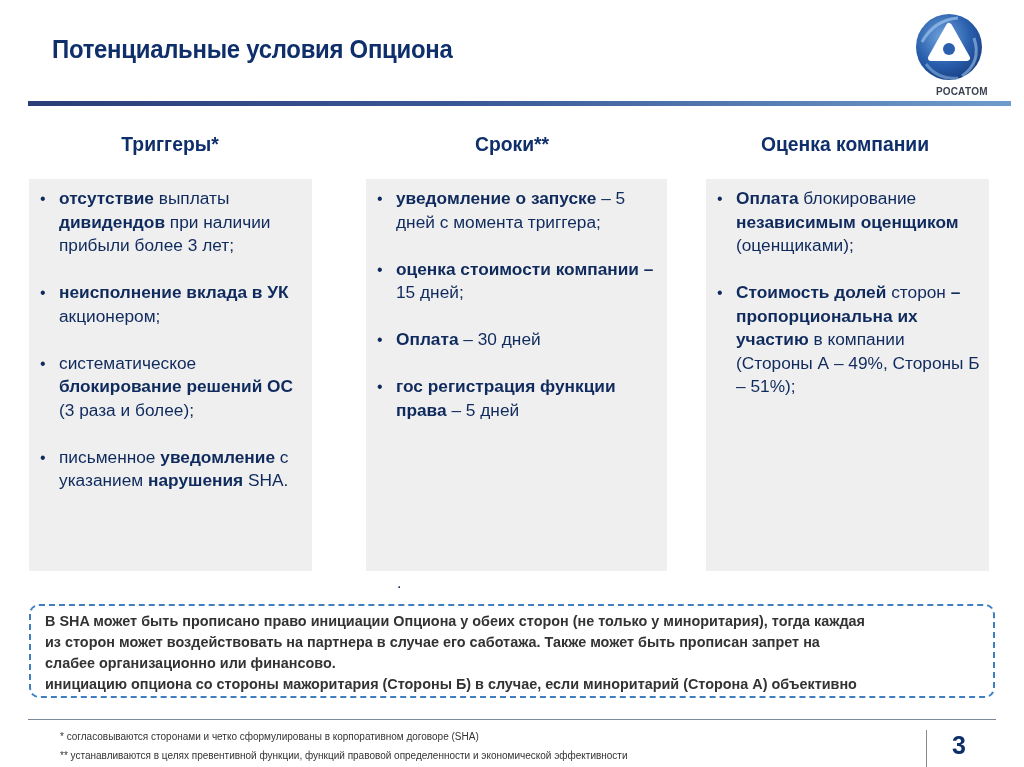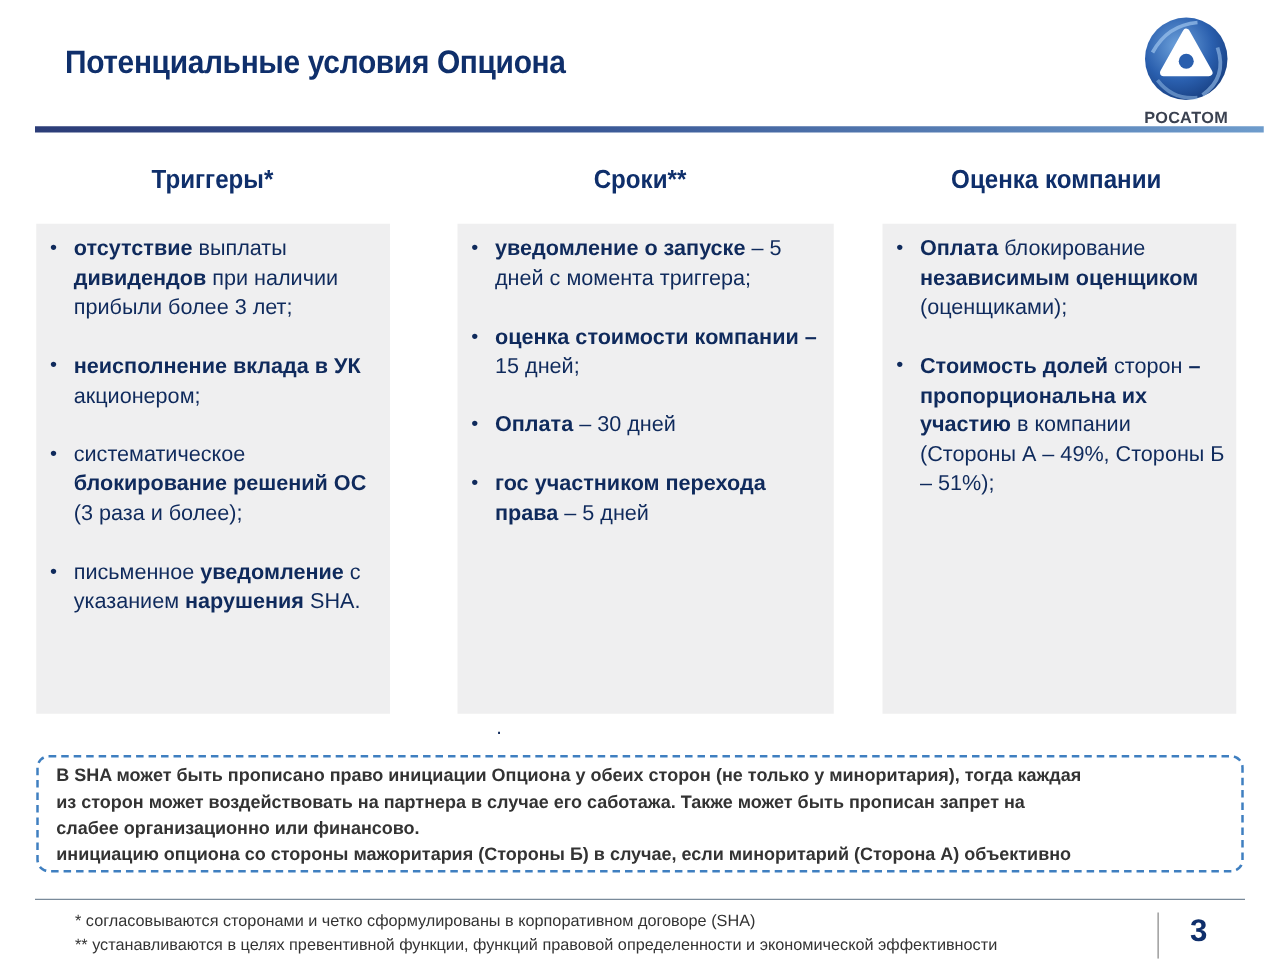--- a/index.html
+++ b/index.html
@@ -40,22 +40,22 @@
       top: 12px;
       width: 78px;
       height: 86px;
     }
     .logo svg { display: block; margin: 0 auto; }
     .logo-text {
       position: absolute;
       left: 0;
       width: 78px;
       top: 74px;
-      text-align: center;
-      font-size: 13px;
+      text-align: right;
+      font-size: 10px;
       font-weight: bold;
       color: #3a4150;
       letter-spacing: 0.3px;
     }
     .col-head {
       position: absolute;
       top: 132px;
       font-size: 21px;
       font-weight: bold;
       color: #0f2f6b;
@@ -118,21 +118,21 @@
       left: 28px;
       top: 719px;
       width: 968px;
       height: 1px;
       background: #7a8a9a;
     }
     .footnotes {
       position: absolute;
       left: 60px;
       top: 727px;
-      font-size: 13px;
+      font-size: 10px;
       line-height: 19px;
       color: #333333;
     }
     .page-sep {
       position: absolute;
       left: 926px;
       top: 730px;
       width: 1px;
       height: 37px;
       background: #8a8a8a;
@@ -198,21 +198,21 @@
     <li>
       <b>уведомление о запуске</b><span> – 5 дней с момента триггера;</span>
     </li>
     <li>
       <b>оценка стоимости компании –</b><span> 15 дней;</span>
     </li>
     <li>
       <b>Оплата</b><span> – 30 дней</span>
     </li>
     <li style="margin-bottom:0;">
-      <b>гос участником перехода права</b><span> – 5 дней</span>
+      <b>гос регистрация функции права</b><span> – 5 дней</span>
     </li>
   </ul>
 </div>
 <div class="trailing-dot">.</div>
 
 <div class="panel" style="left:706px;width:283px;height:392px;">
   <ul>
     <li>
       <b>Оплата</b><span> блокирование </span><b>независимым оценщиком</b><span> (оценщиками);</span>
     </li>

